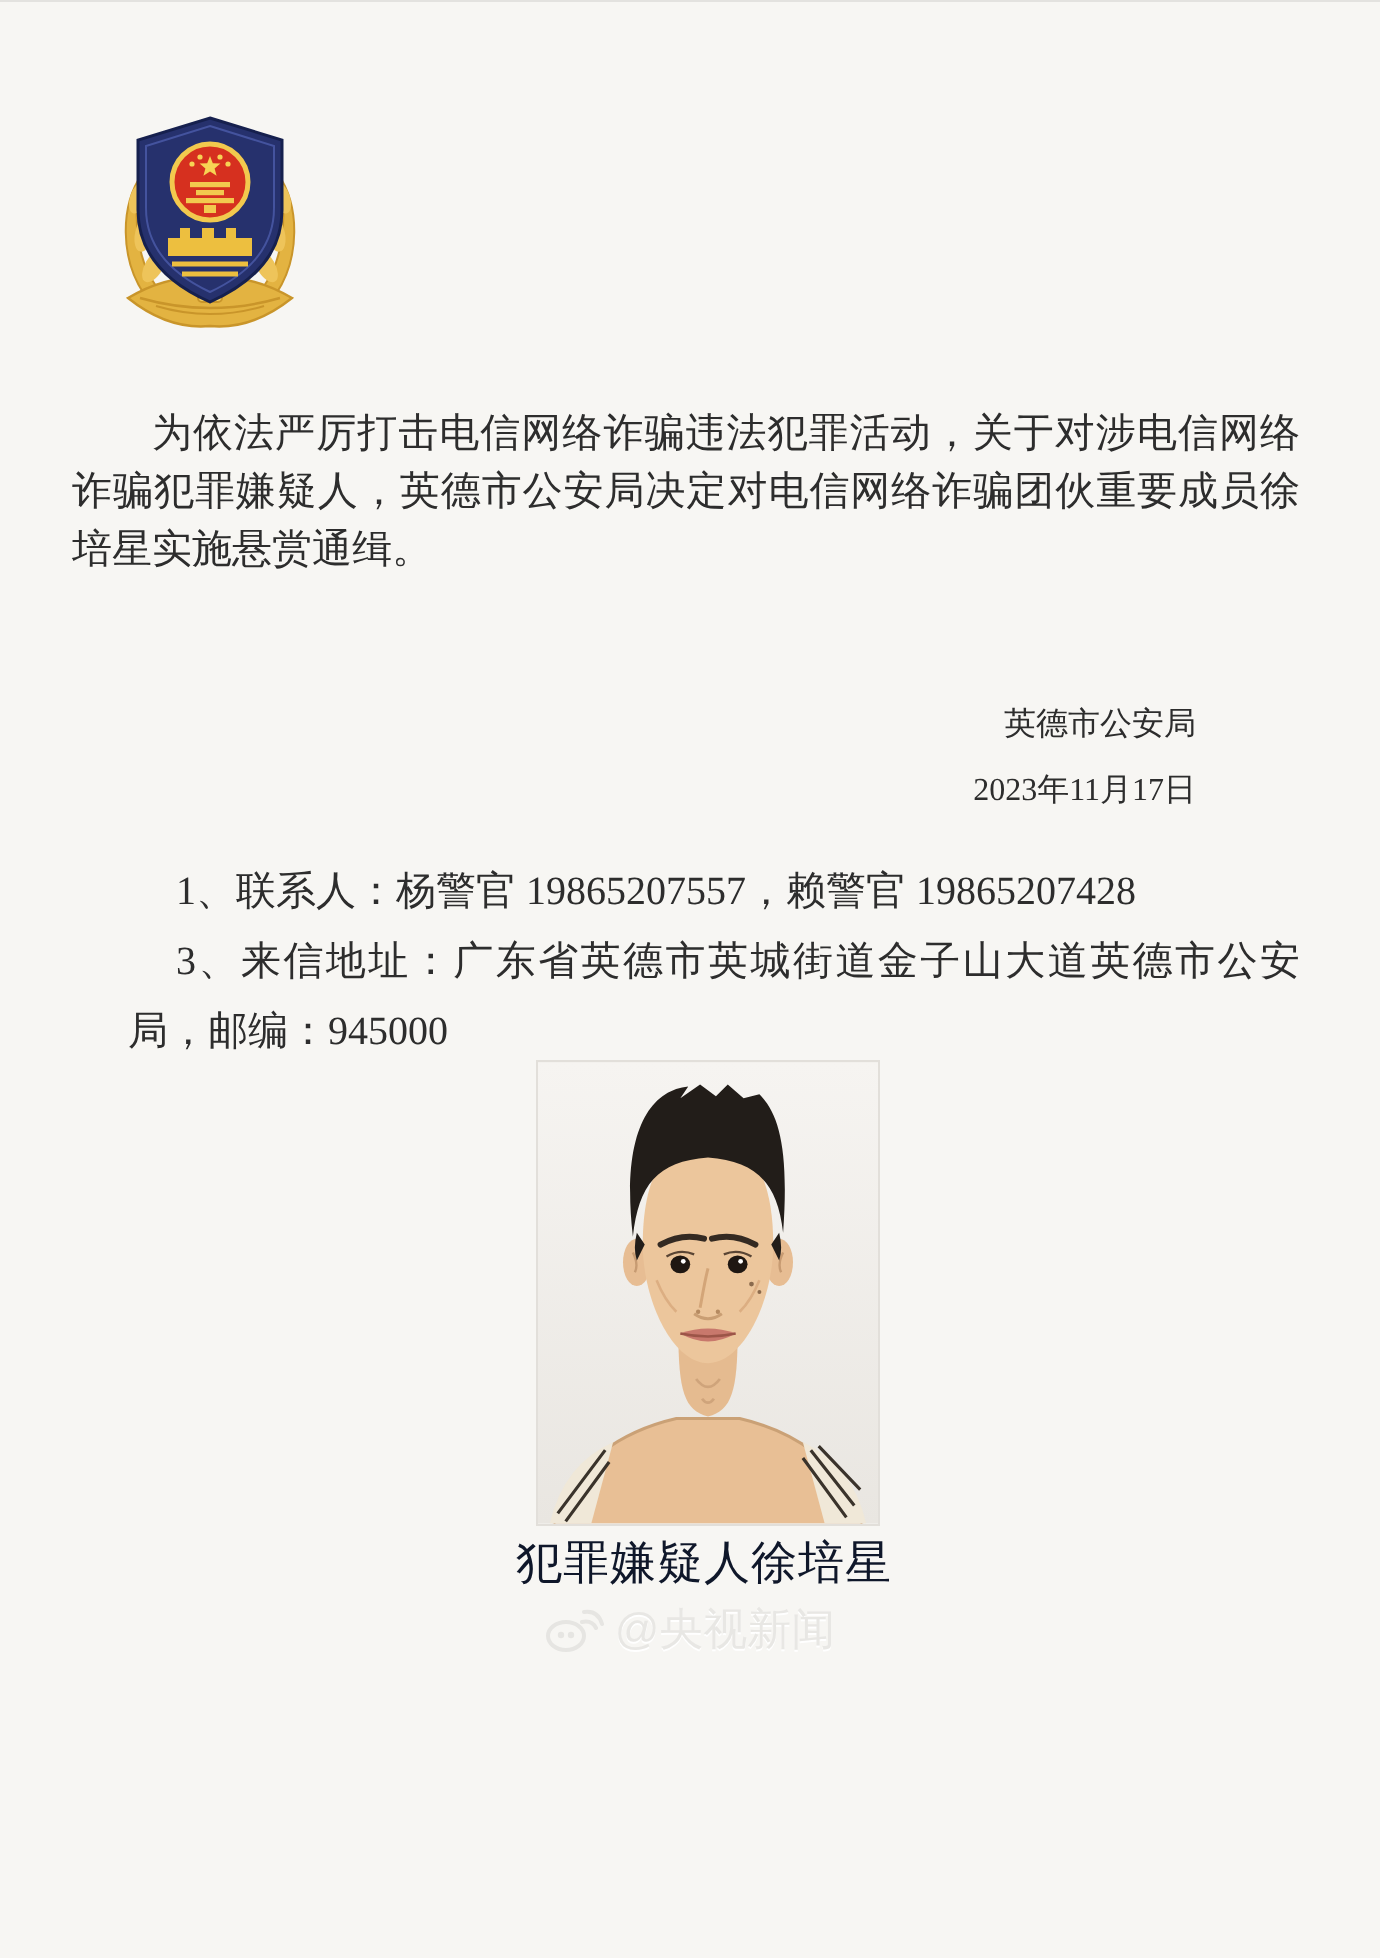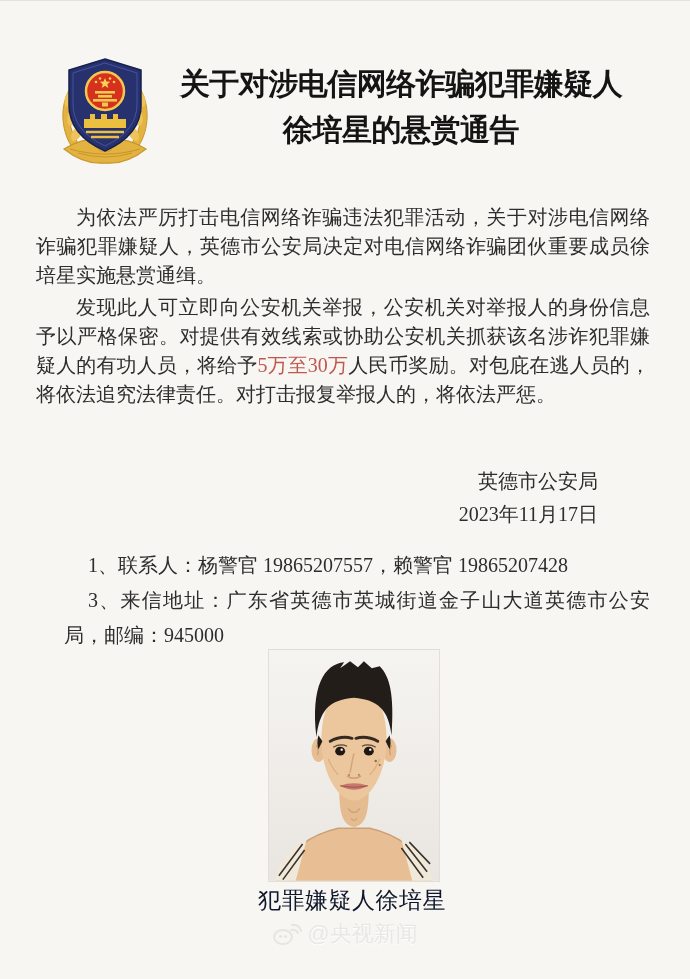--- a/index.html
+++ b/index.html
@@ -29,21 +29,21 @@
     font-size:20px; line-height:29px;
     text-align:justify; text-indent:2em;
   }
   .para.first { margin-top:38px; }
   .para.second { margin-top:3px; }
   .reward { color:#bf584e; }
 
   
   .signature {
     margin-top:56px; padding-right:92px;
-    text-align:right; font-size:20px; line-height:33px;
+    text-align:right; font-size:16px; line-height:33px;
   }
 
   
   .contacts {
     list-style:none;
     margin:17px 40px 0 64px;
     font-size:20px; line-height:35px;
   }
   .contacts li { text-indent:24px; text-align:justify; }
 
@@ -99,28 +99,23 @@
         <rect x="37" y="36" width="20" height="2.6" fill="#f2c94e"></rect>
         <rect x="40" y="40" width="14" height="2.6" fill="#f2c94e"></rect>
         <rect x="35" y="44" width="24" height="2.6" fill="#f2c94e"></rect>
         <rect x="44" y="47.5" width="6" height="4" fill="#f2c94e"></rect>
 
         <path d="M26,64 h6 v-5 h5 v5 h6 v-5 h6 v5 h6 v-5 h5 v5 h8 v9 h-42 Z" fill="#edbf3f"></path>
         <path d="M28,77 h38" stroke="#edbf3f" stroke-width="2.5"></path>
         <path d="M33,82 h28" stroke="#edbf3f" stroke-width="2.5"></path>
       </svg>
     </div>
-    <div class="title-block">
-      <div>关于对涉电信网络诈骗犯罪嫌疑人</div>
-      <div>徐培星的悬赏通告</div>
-    </div>
   </header>
 
   <p class="para first">为依法严厉打击电信网络诈骗违法犯罪活动，关于对涉电信网络诈骗犯罪嫌疑人，英德市公安局决定对电信网络诈骗团伙重要成员徐培星实施悬赏通缉。</p>
-  <p class="para second"><span>发现此人可立即向公安机关举报，公安机关对举报人的身份信息予以严格保密。对提供有效线索或协助公安机关抓获该名涉诈犯罪嫌疑人的有功人员，将给予</span><span class="reward">5万至30万</span><span>人民币奖励。对包庇在逃人员的，将依法追究法律责任。对打击报复举报人的，将依法严惩。</span></p>
 
   <div class="signature">
     <div>英德市公安局</div>
     <div>2023年11月17日</div>
   </div>
 
   <ul class="contacts">
     <li>1、联系人：杨警官 19865207557，赖警官 19865207428</li>
     <li>3、来信地址：广东省英德市英城街道金子山大道英德市公安局，邮编：945000</li>
   </ul>

